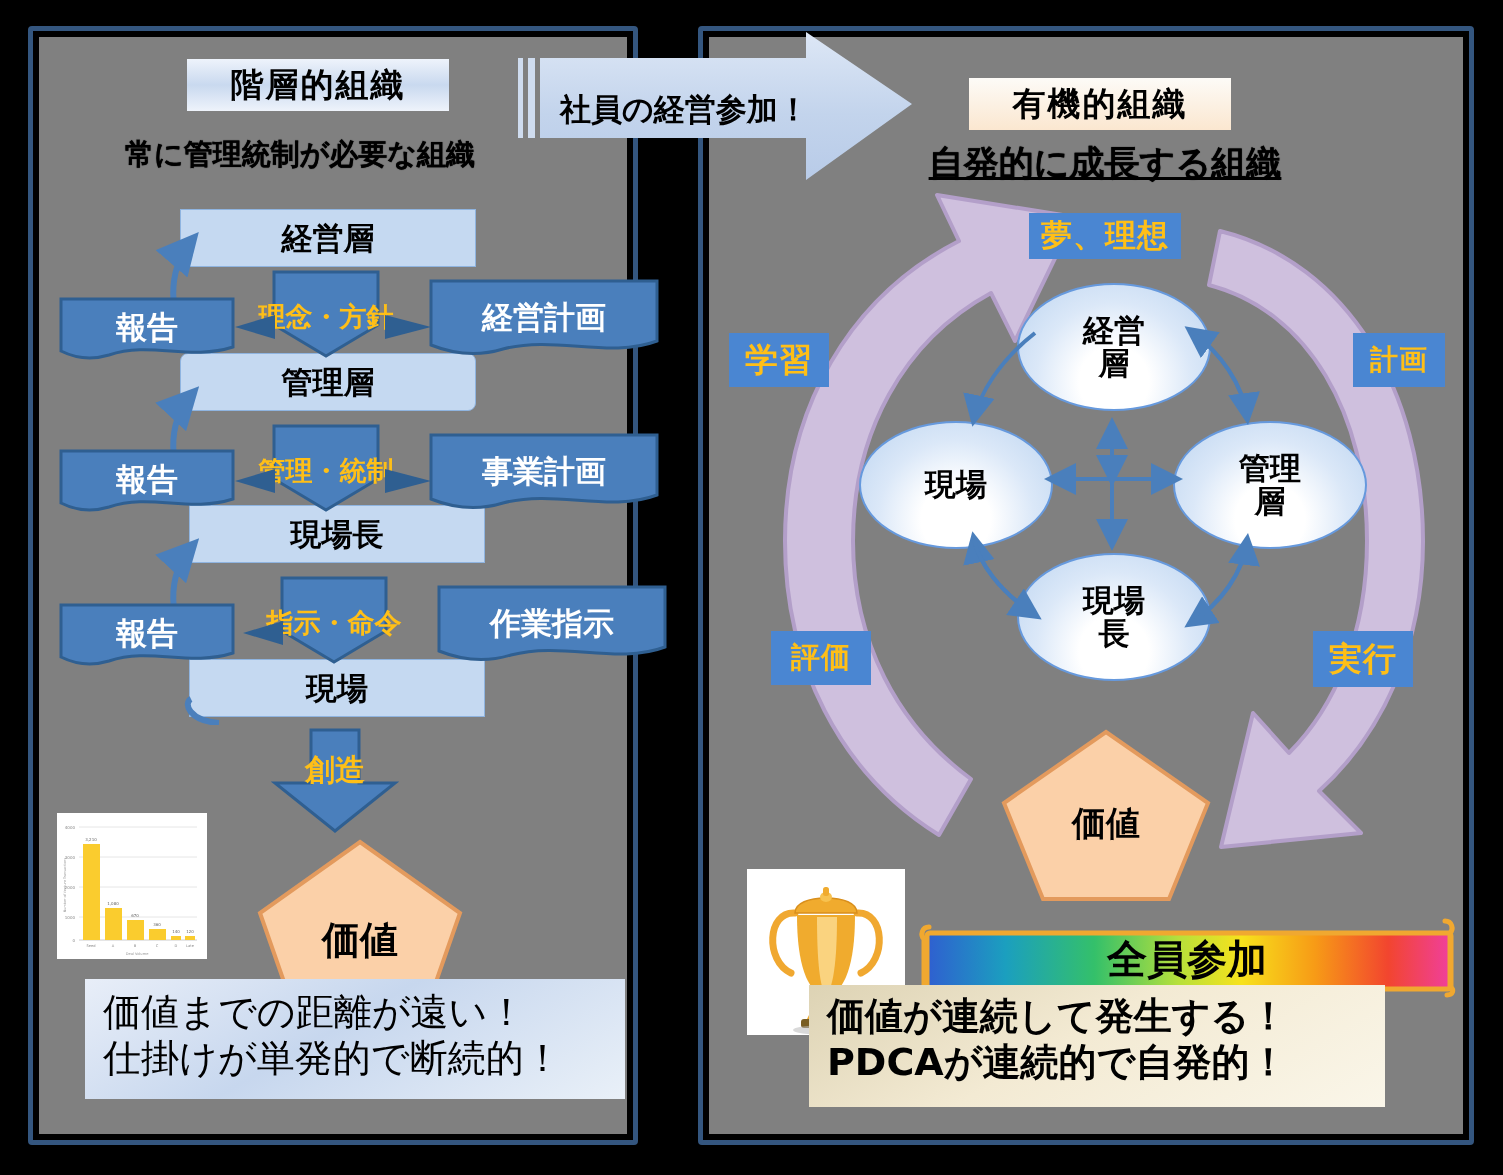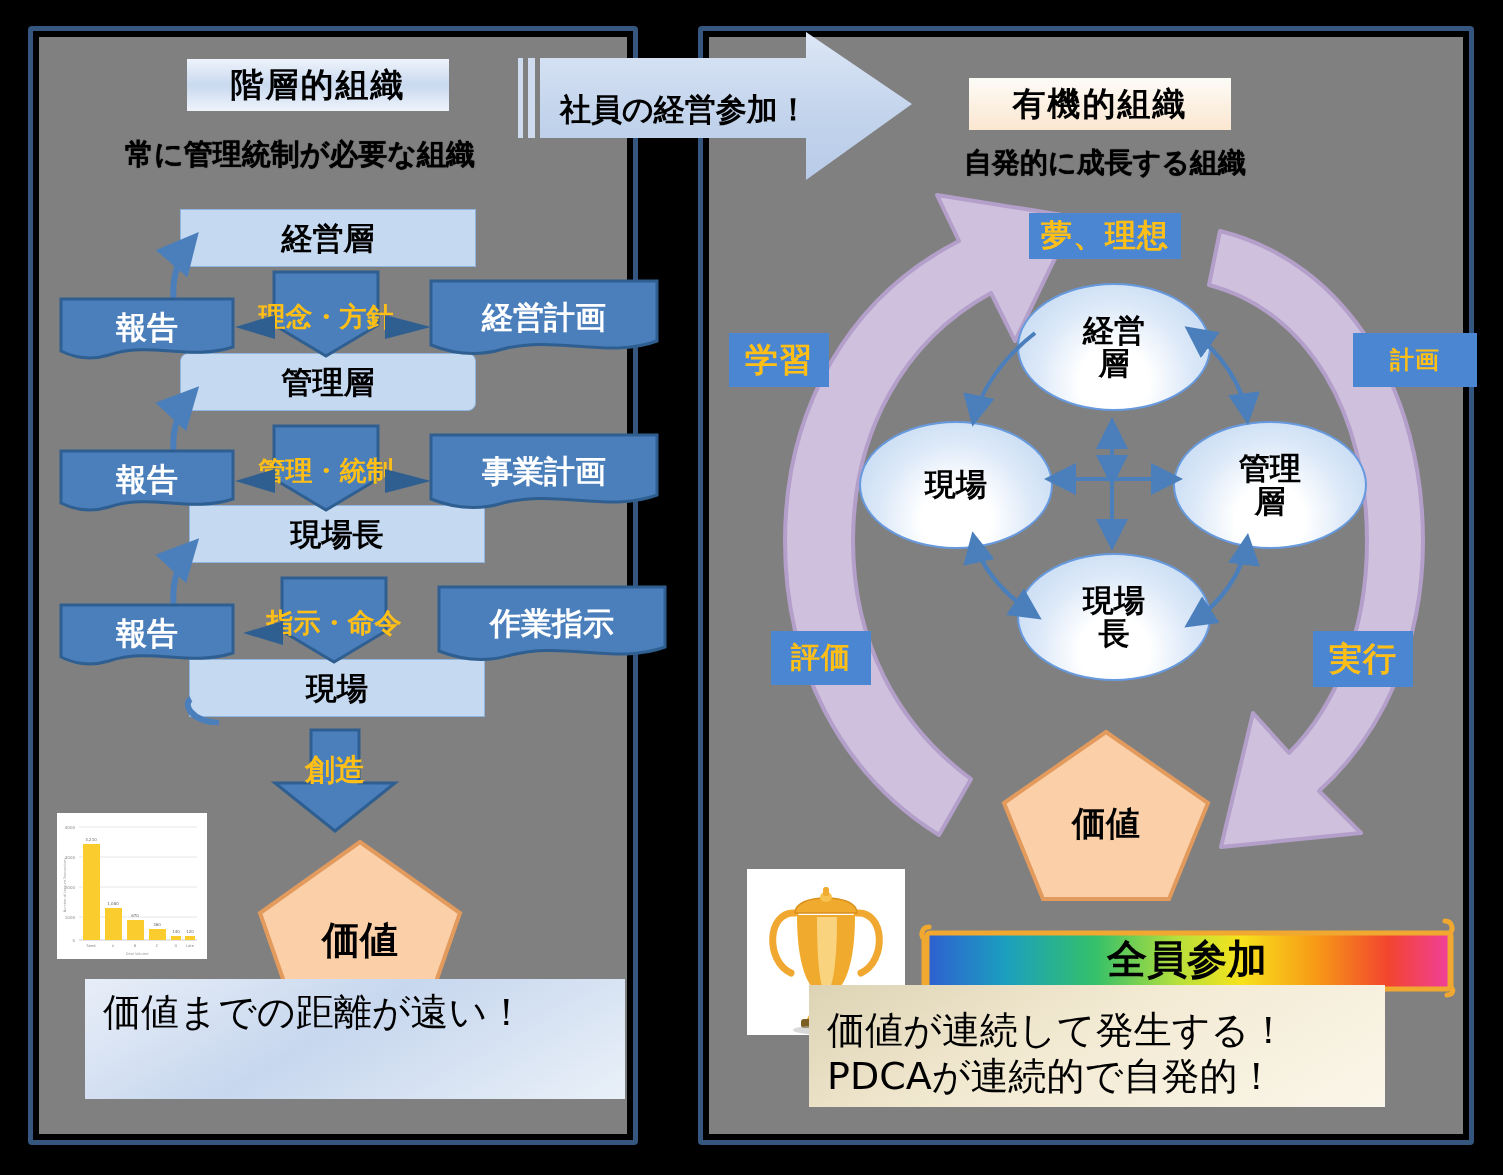--- a/index.html
+++ b/index.html
@@ -365,33 +365,34 @@
             <text x="100" y="134" font-size="3.6" fill="#888" text-anchor="middle" font-family="DejaVu Sans">C</text>
             <text x="119" y="134" font-size="3.6" fill="#888" text-anchor="middle" font-family="DejaVu Sans">D</text>
             <text x="133" y="134" font-size="3.6" fill="#888" text-anchor="middle" font-family="DejaVu Sans">Late</text>
 
             <text x="80" y="142" font-size="3.6" fill="#999" text-anchor="middle" font-family="DejaVu Sans">Deal Volume</text>
           </svg>
         </div>
 
         <div class="concl-l" style="position:absolute; left:46px; top:942px; width:540px; height:120px; padding:10px 18px; box-sizing:border-box;">
           <div style="font-size:38px;">価値までの距離が遠い！</div>
+          <div style="font-size:38px;">仕掛けが単発的で断続的！</div>
         </div>
 
       </div>
     </div>
   </div>
 
   <div class="panel" id="panel-right">
     <div class="panel-inner">
       <div class="panel-face">
 
         <div class="chip title-banner-r" style="left:260px; top:41px; width:262px; height:52px; font-size:33px;">有機的組織</div>
 
-        <div class="chip subtitle" style="left:228px; top:108px; width:336px; height:36px; font-size:28px;">自発的に成長する組織</div>
+        <div class="chip subtitle" style="left:228px; top:108px; width:336px; height:36px; font-size:35px;text-decoration:underline;">自発的に成長する組織</div>
 
         <svg style="position:absolute; left:14px; top:156px; width:728px; height:690px;" viewBox="0 0 728 690">
 
           <path d="M497,38
                    C626,70 700,200 700,348
                    C700,452 660,540 596,598
                    L638,640
                    L498,654
                    L530,520
                    L566,560
@@ -449,21 +450,21 @@
           <path d="M408,140 C404,108 382,76 352,54" stroke="#4a7fbc" stroke-width="4" fill="none" marker-end="url(#bh)"></path>
           <path d="M352,54 C382,76 404,108 408,140" stroke="#4a7fbc" stroke-width="4" fill="none" marker-end="url(#bh)"></path>
 
           <path d="M196,338 C160,314 140,286 135,262" stroke="#4a7fbc" stroke-width="4" fill="none" marker-end="url(#bh)"></path>
           <path d="M135,262 C140,286 160,314 196,338" stroke="#4a7fbc" stroke-width="4" fill="none" marker-end="url(#bh)"></path>
 
           <path d="M408,264 C404,296 382,326 352,346" stroke="#4a7fbc" stroke-width="4" fill="none" marker-end="url(#bh)"></path>
           <path d="M352,346 C382,326 404,296 408,264" stroke="#4a7fbc" stroke-width="4" fill="none" marker-end="url(#bh)"></path>
         </svg>
 
-        <div class="stage-label" style="left:644px; top:296px; width:124px; height:54px; font-size:24px;">計画</div>
+        <div class="stage-label" style="left:644px; top:296px; width:92px; height:54px; font-size:28px;">計画</div>
 
         <div class="stage-label" style="left:604px; top:594px; width:100px; height:56px; font-size:33px;">実行</div>
 
         <div class="stage-label" style="left:62px; top:594px; width:100px; height:54px; font-size:29px;">評価</div>
 
         <div class="stage-label" style="left:20px; top:296px; width:100px; height:54px; font-size:33px;">学習</div>
 
         <div class="pent" style="left:290px; top:690px; width:214px; height:178px;">
           <svg viewBox="0 0 214 178" width="214" height="178">
             <path d="M107,5 L209,76 L170,172 L44,172 L5,76 Z" fill="#fbd0a8" stroke="#e39a5d" stroke-width="4"></path>
@@ -513,21 +514,21 @@
 
             <rect x="18" y="20" width="524" height="56" fill="url(#rbw)" stroke="#f0a830" stroke-width="5" rx="3"></rect>
 
             <path d="M20,14 C13,14 11,22 15,26 L15,80 C10,82 12,88 18,88" stroke="#f0a830" stroke-width="5" fill="none" stroke-linecap="round"></path>
 
             <path d="M536,8 C543,8 545,16 541,20 L541,74 C546,76 544,82 538,82" stroke="#f0a830" stroke-width="5" fill="none" stroke-linecap="round"></path>
           </svg>
           <span style="font-size:40px;">全員参加</span>
         </div>
 
-        <div class="concl-r" style="position:absolute; left:100px; top:948px; width:576px; height:122px; padding:22px 18px; box-sizing:border-box;">
+        <div class="concl-r" style="position:absolute; left:100px; top:948px; width:576px; height:122px; padding:8px 18px; box-sizing:border-box;font-weight:bold;">
           <div style="font-size:38px;">価値が連続して発生する！</div>
           <div style="font-size:38px;">PDCAが連続的で自発的！</div>
         </div>
 
       </div>
     </div>
   </div>
 
   <div class="trans-arrow" style="left:514px; top:30px; width:440px; height:160px; z-index:20;">
     <svg viewBox="0 0 440 160" width="440" height="160">

